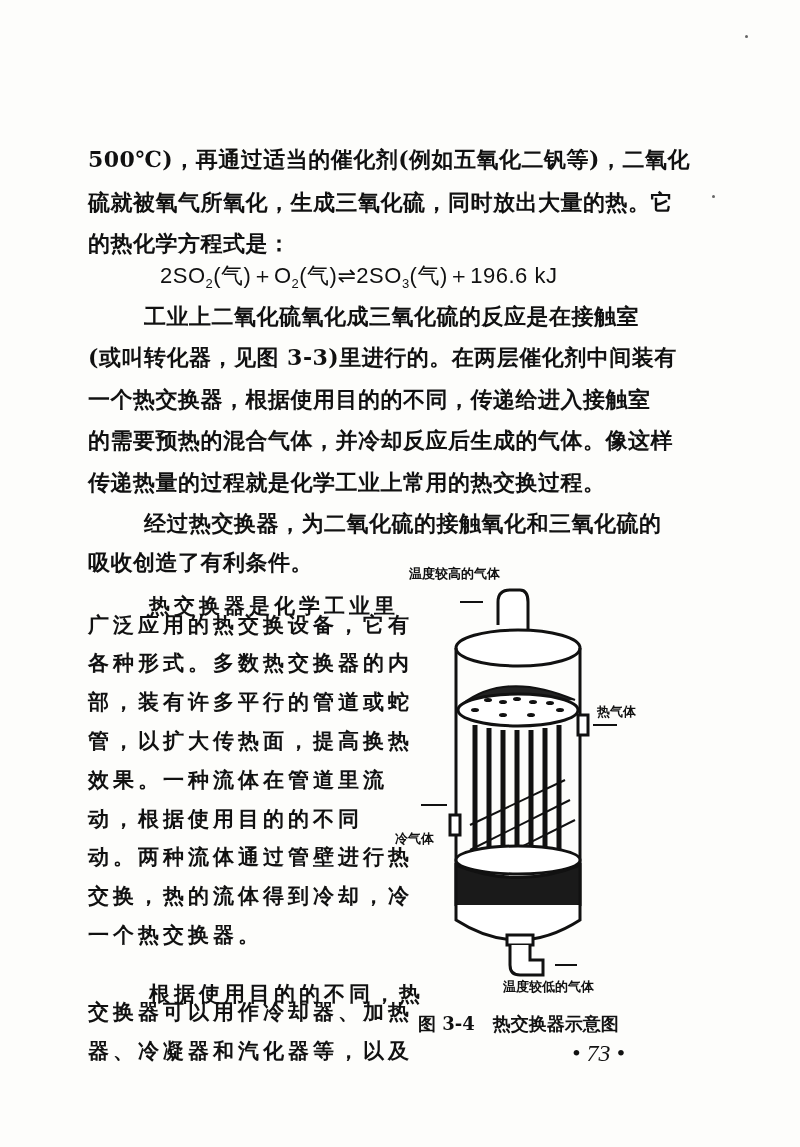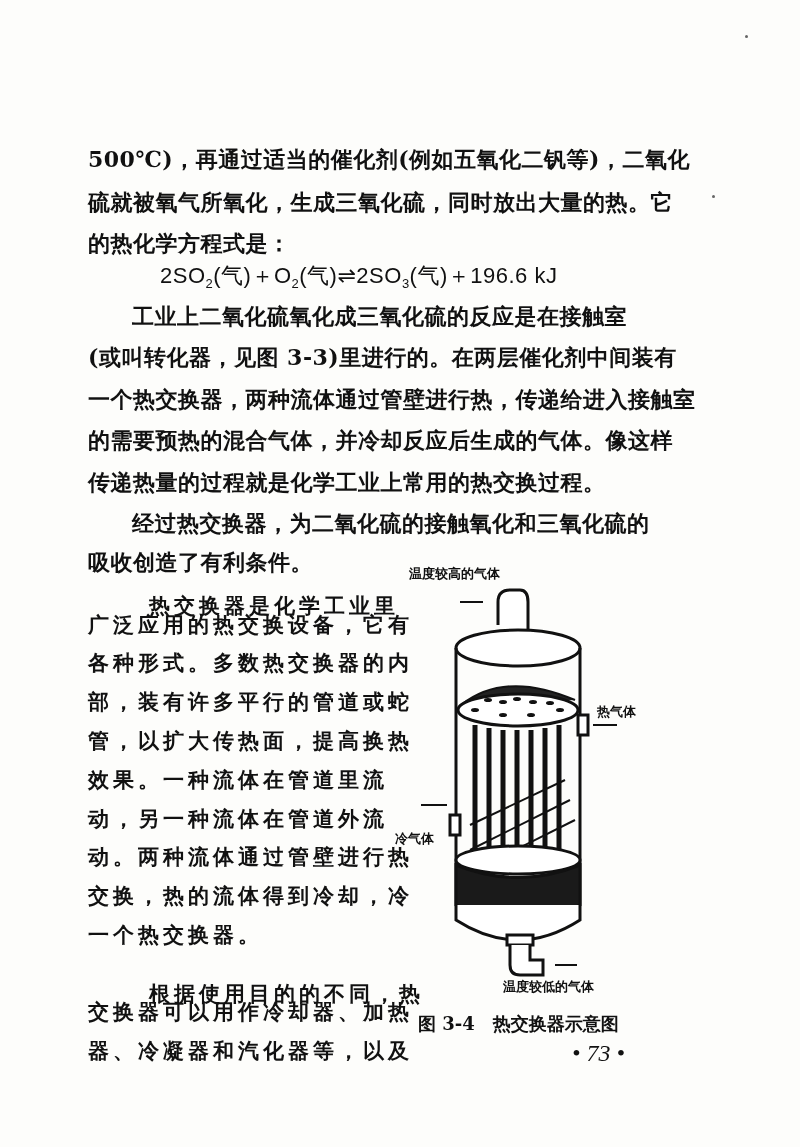--- a/index.html
+++ b/index.html
@@ -4,21 +4,21 @@
 <style>
   html, body { margin:0; padding:0; }
   body {
     width:800px; height:1147px; background:#fdfdfb; position:relative; overflow:hidden;
     font-family:"DejaVu Serif", "Liberation Serif", serif; color:#111;
   }
   .line {
     position:absolute; left:88px; width:590px; font-size:22px; line-height:28px;
     white-space:nowrap; letter-spacing:0.5px; font-weight:bold;
   }
-  .indent { left:132px; }
+  .indent { left:144px; }
   .eq { left:160px; font-weight:normal; font-family:Liberation Sans, sans-serif; font-size:22px; }
   .eq sub { font-size:13px; }
   .col { position:absolute; left:88px; width:300px; font-size:21px; line-height:28px; letter-spacing:4px; white-space:nowrap; font-weight:bold; }
   .col.indent { left:149px;margin-top:20px; }
   .fig { position:absolute; left:395px; top:560px; width:300px; height:470px; }
   .fig-label { position:absolute; font-size:13px; font-weight:bold; white-space:nowrap; }
   .caption { position:absolute; left:418px; top:1012px; font-size:18px; white-space:nowrap; font-weight:bold; }
   .pageno { position:absolute; left:572px; top:1040px; font-size:24px; font-style:italic; font-family:"Liberation Serif", serif; }
   .dot { position:absolute; width:3px; height:3px; background:#666; border-radius:50%; }
 </style>
@@ -26,34 +26,34 @@
 <body>
 
 <div class="line" style="top:145px">500℃)，再通过适当的催化剂(例如五氧化二钒等)，二氧化</div>
 <div class="line" style="top:188px">硫就被氧气所氧化，生成三氧化硫，同时放出大量的热。它</div>
 <div class="line" style="top:229px">的热化学方程式是：</div>
 
 <div class="line eq" style="top:262px"><span>2SO</span><sub>2</sub><span>(气)＋O</span><sub>2</sub><span>(气)⇌2SO</span><sub>3</sub><span>(气)＋196.6 kJ</span></div>
 
 <div class="line indent" style="top:302px">工业上二氧化硫氧化成三氧化硫的反应是在接触室</div>
 <div class="line" style="top:343px">(或叫转化器，见图 3-3)里进行的。在两层催化剂中间装有</div>
-<div class="line" style="top:385px">一个热交换器，两种流体通过管壁进行热，传递给进入接触室</div>
+<div class="line" style="top:385px">一个热交换器，根据使用目的的不同，传递给进入接触室</div>
 <div class="line" style="top:426px">的需要预热的混合气体，并冷却反应后生成的气体。像这样</div>
 <div class="line" style="top:468px">传递热量的过程就是化学工业上常用的热交换过程。</div>
 
 <div class="line indent" style="top:509px">经过热交换器，为二氧化硫的接触氧化和三氧化硫的</div>
 <div class="line" style="top:548px">吸收创造了有利条件。</div>
 
 <div class="col indent" style="top:572px">热交换器是化学工业里</div>
 <div class="col" style="top:611px">广泛应用的热交换设备，它有</div>
 <div class="col" style="top:649px">各种形式。多数热交换器的内</div>
 <div class="col" style="top:688px">部，装有许多平行的管道或蛇</div>
 <div class="col" style="top:727px">管，以扩大传热面，提高换热</div>
 <div class="col" style="top:766px">效果。一种流体在管道里流</div>
-<div class="col" style="top:805px">动，另一种流体在管道外流</div>
+<div class="col" style="top:805px">动，根据使用目的的不同</div>
 <div class="col" style="top:843px">动。两种流体通过管壁进行热</div>
 <div class="col" style="top:882px">交换，热的流体得到冷却，冷</div>
 <div class="col" style="top:921px">一个热交换器。</div>
 <div class="col indent" style="top:960px">根据使用目的的不同，热</div>
 <div class="col" style="top:998px">交换器可以用作冷却器、加热</div>
 <div class="col" style="top:1037px">器、冷凝器和汽化器等，以及</div>
 
 <div class="fig">
   <svg width="300" height="470" viewBox="0 0 300 470">
     <g stroke="#111" fill="none" stroke-width="3">

